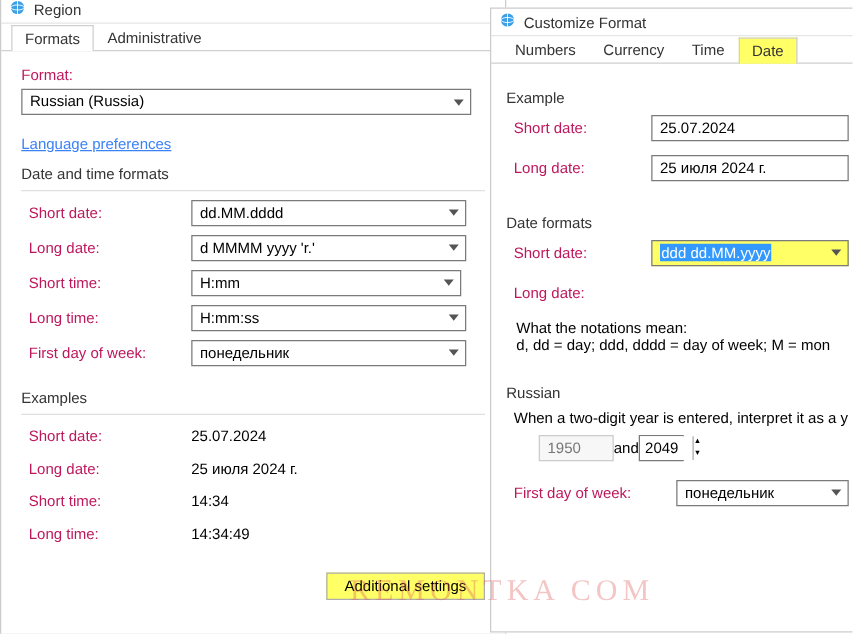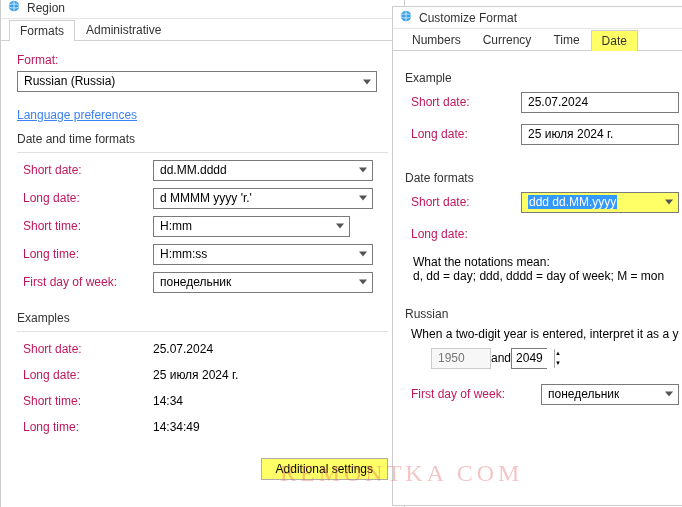--- a/index.html
+++ b/index.html
@@ -83,21 +83,21 @@
           </div>
         </div>
       <div class="field-row" style="margin-top:6px;">
           <span class="field-label" style="width:130px;">Long date:</span>
           <div class="dropdown" style="width:220px;">
             <span>d MMMM yyyy 'r.'</span>
           </div>
         </div>
       <div class="field-row" style="margin-top:6px;">
           <span class="field-label" style="width:130px;">Short time:</span>
-          <div class="dropdown" style="width:197px;">
+          <div class="dropdown" style="width:216px;">
             <span>H:mm</span>
           </div>
         </div>
       <div class="field-row" style="margin-top:6px;">
           <span class="field-label" style="width:130px;">Long time:</span>
           <div class="dropdown" style="width:220px;">
             <span>H:mm:ss</span>
           </div>
         </div>
       <div class="field-row" style="margin-top:6px;">

